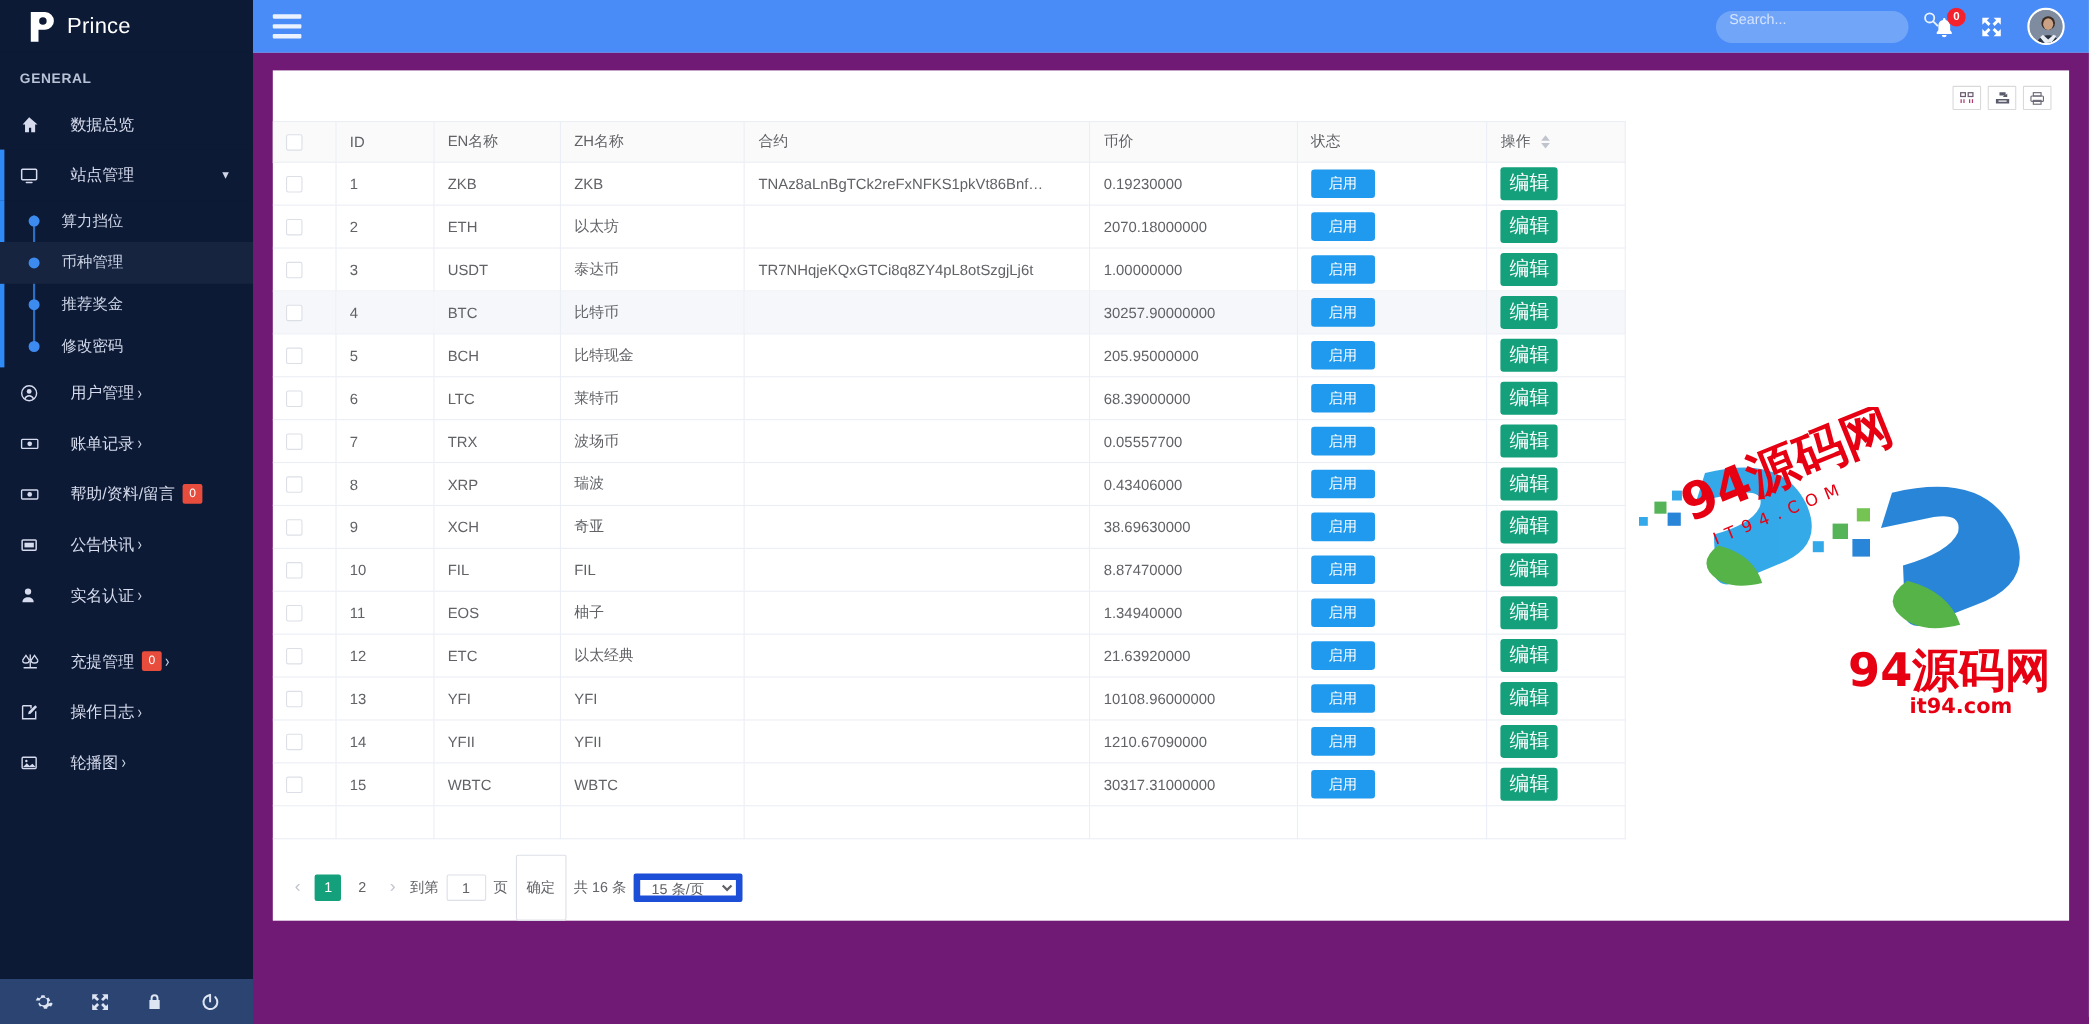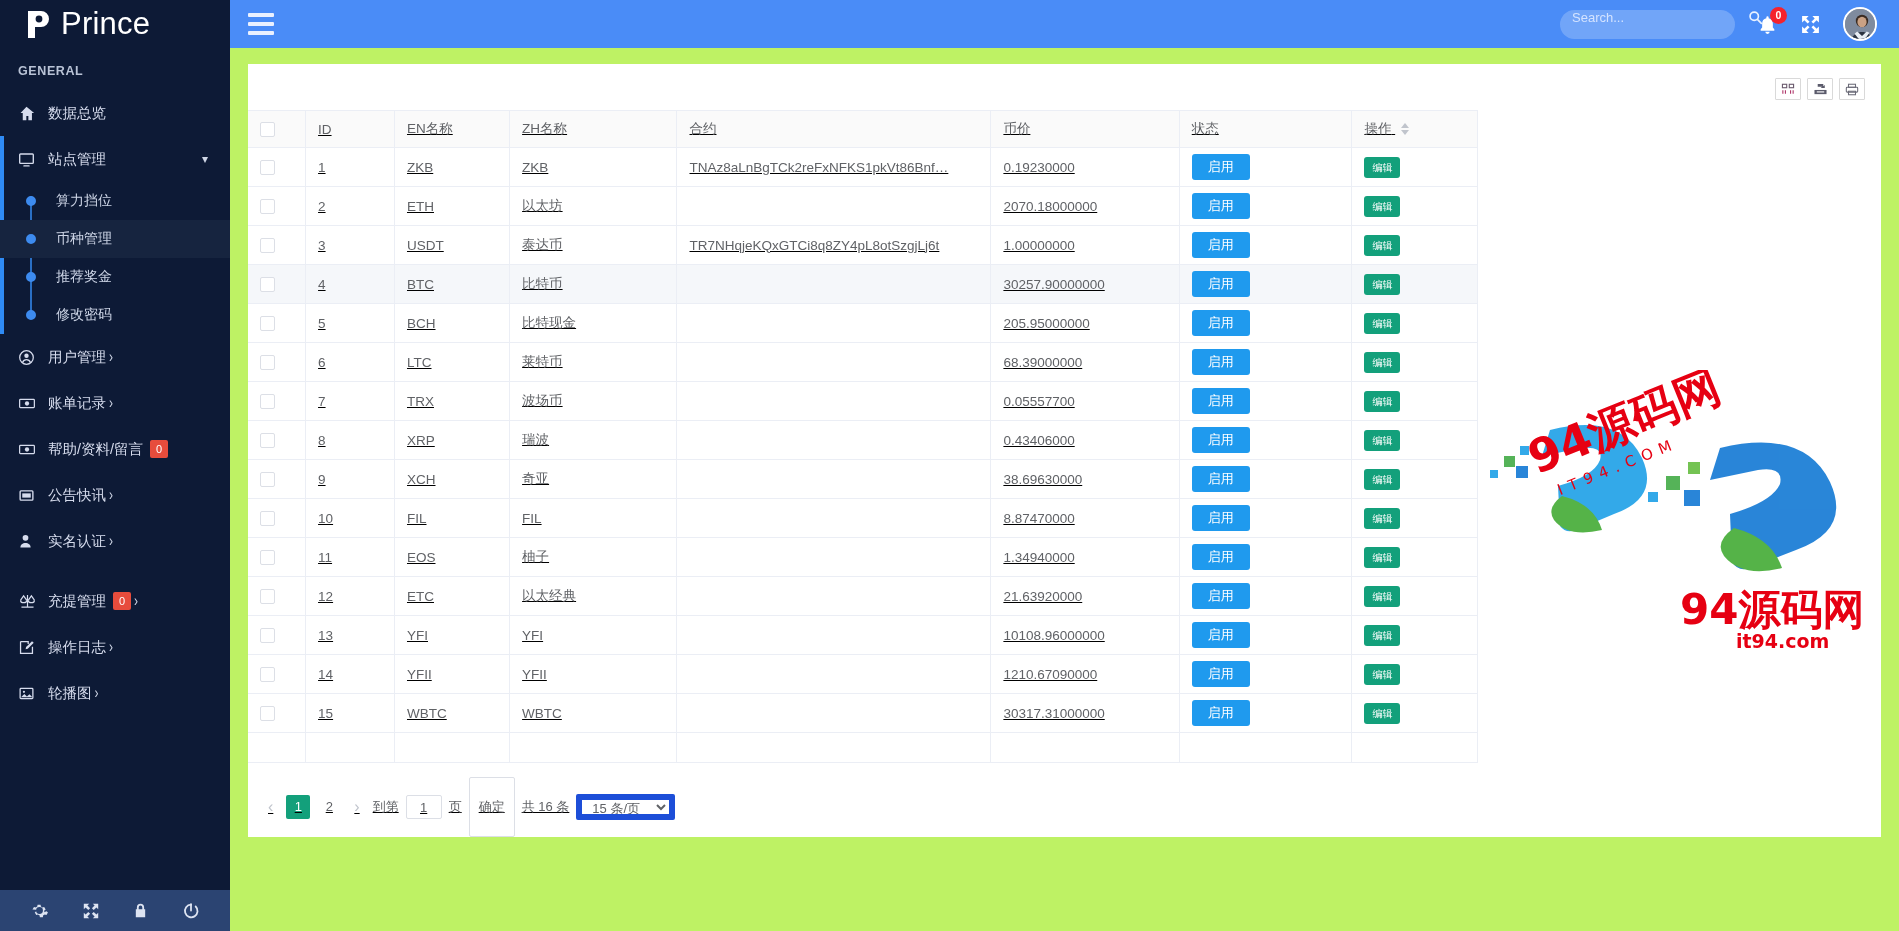--- a/index.html
+++ b/index.html
@@ -24,39 +24,39 @@
     display: flex; align-items: center;
     padding-left: 26px;
     gap: 9px;
     background: #0d1a36;
   }
   .brand-mark {
     width: 26px; height: 30px; position: relative; flex: 0 0 26px;
   }
   .brand-mark svg { display: block; }
   .brand-text {
-    color: #ffffff; font-size: 31px; font-weight: 400; letter-spacing: .2px;
+    color: #ffffff; font-size: 20px; font-weight: 400; letter-spacing: .2px;
   }
   .side-scroll { flex: 1 1 auto; overflow: hidden; padding-top: 0; }
   .side-hdr {
     color: #b9c3d6; font-size: 12.5px; font-weight: 700;
     letter-spacing: .6px;
     padding: 16px 0 12px 18px;
   }
   .nav-item {
     display: flex; align-items: center;
     height: 46px; padding-left: 18px;
     color: #d6dced; font-size: 14.5px;
     cursor: pointer; position: relative;
   }
   .nav-item .ic {
     width: 26px; flex: 0 0 26px; display: flex; align-items: center;
     color: #d6dced;
   }
-  .nav-item .lbl { margin-left: 4px; white-space: nowrap; }
+  .nav-item .lbl { margin-left: 20px; white-space: nowrap; }
   .nav-item .caret {
     margin-left: 3px; font-size: 12px; color: #cfd6e6;
     transform: scaleY(1.35);
   }
   .nav-item.expanded { background: #0d1a36; }
   .nav-item.expanded::before {
     content: ""; position: absolute; left: 0; top: 0; bottom: 0;
     width: 4px; background: #2f8bf5;
   }
   .nav-item .chev-down {
@@ -126,22 +126,22 @@
   }
   .expand-ic { color: #fff; cursor: pointer; display: flex; }
   .avatar {
     width: 34px; height: 34px; border-radius: 50%;
     border: 2px solid #ffffff; overflow: hidden; cursor: pointer;
     background: #8c99ad;
   }
   .avatar svg { display: block; }
 
   .content {
-    flex: 1 1 auto; background: #bef264; padding: 16px 18px 0 18px;
-    overflow: hidden; position: relative; text-decoration: underline;
+    flex: 1 1 auto; background: #701a75; padding: 16px 18px 0 18px;
+    overflow: hidden; position: relative;
   }
   .panel {
     background: #ffffff; min-height: 660px; position: relative;
   }
   .panel-tools {
     display: flex; justify-content: flex-end; align-items: center;
     gap: 6px; padding: 14px 16px 10px 0;
   }
   .tool-btn {
     width: 26px; height: 22px; border: 1px solid #d9d9d9; background: #fff;
@@ -174,21 +174,21 @@
   .sort-ic i.up { border-bottom:5px solid #c0c4cc; margin-bottom:2px; }
   .sort-ic i.dn { border-top:5px solid #c0c4cc; }
 
   .btn-enable {
     display: inline-block; background: #1f9aee; color: #fff;
     font-size: 13px; padding: 6px 16px; border-radius: 3px; cursor: pointer;
     line-height: 1.1;
   }
   .btn-edit {
     display: inline-block; background: #13a07b; color: #fff;
-    font-size: 10px; padding: 5px 8px; border-radius: 3px; cursor: pointer;
+    font-size: 18px; padding: 5px 8px; border-radius: 3px; cursor: pointer;
     line-height: 1.1;
   }
 
   .pager {
     display: flex; align-items: center; gap: 7px;
     padding: 14px 0 0 14px; font-size: 13px; color: #606266;
   }
   .pg-arrow { color: #c0c4cc; font-size: 16px; cursor: pointer; padding: 0 6px; }
   .pg-num {
     min-width: 24px; height: 24px; line-height: 24px; text-align: center;

